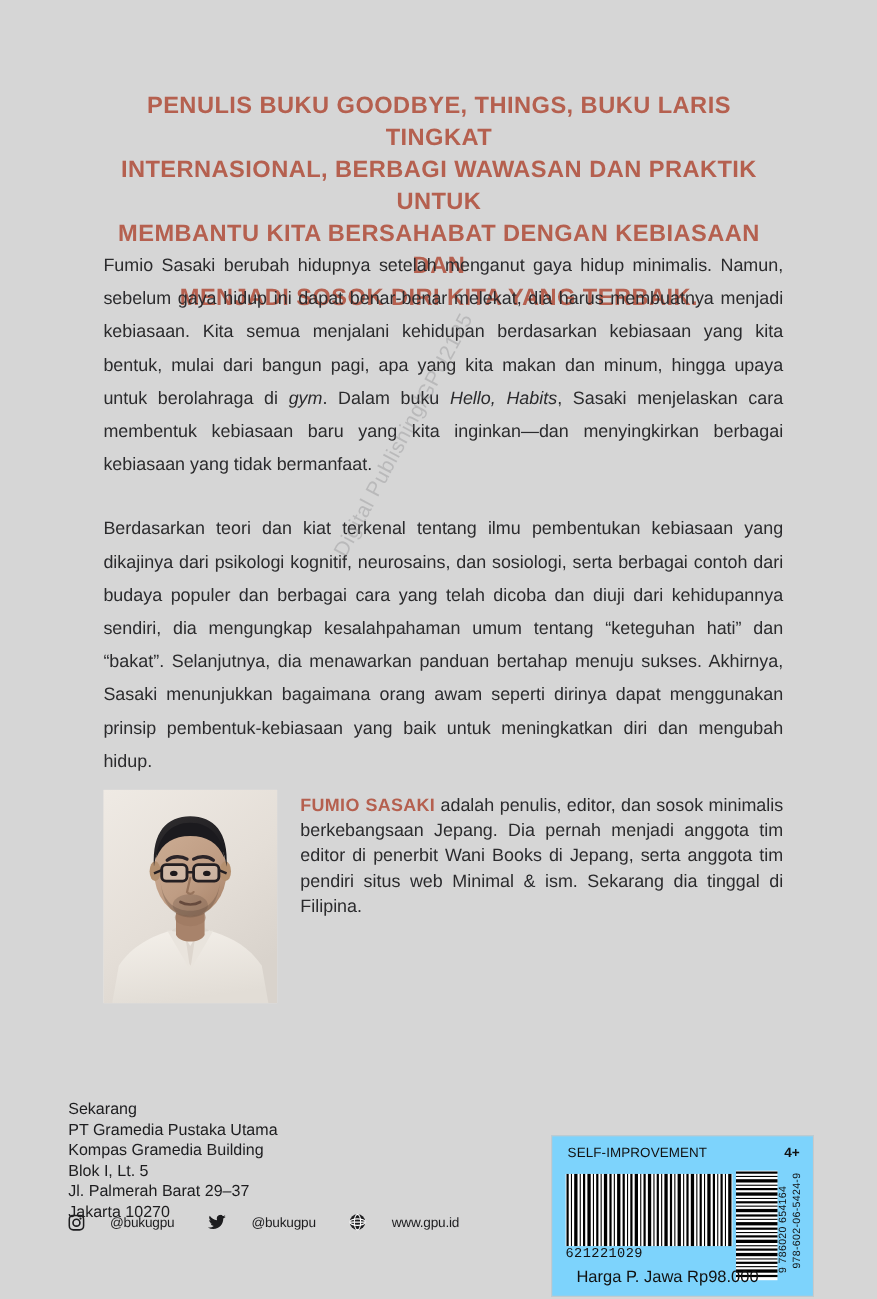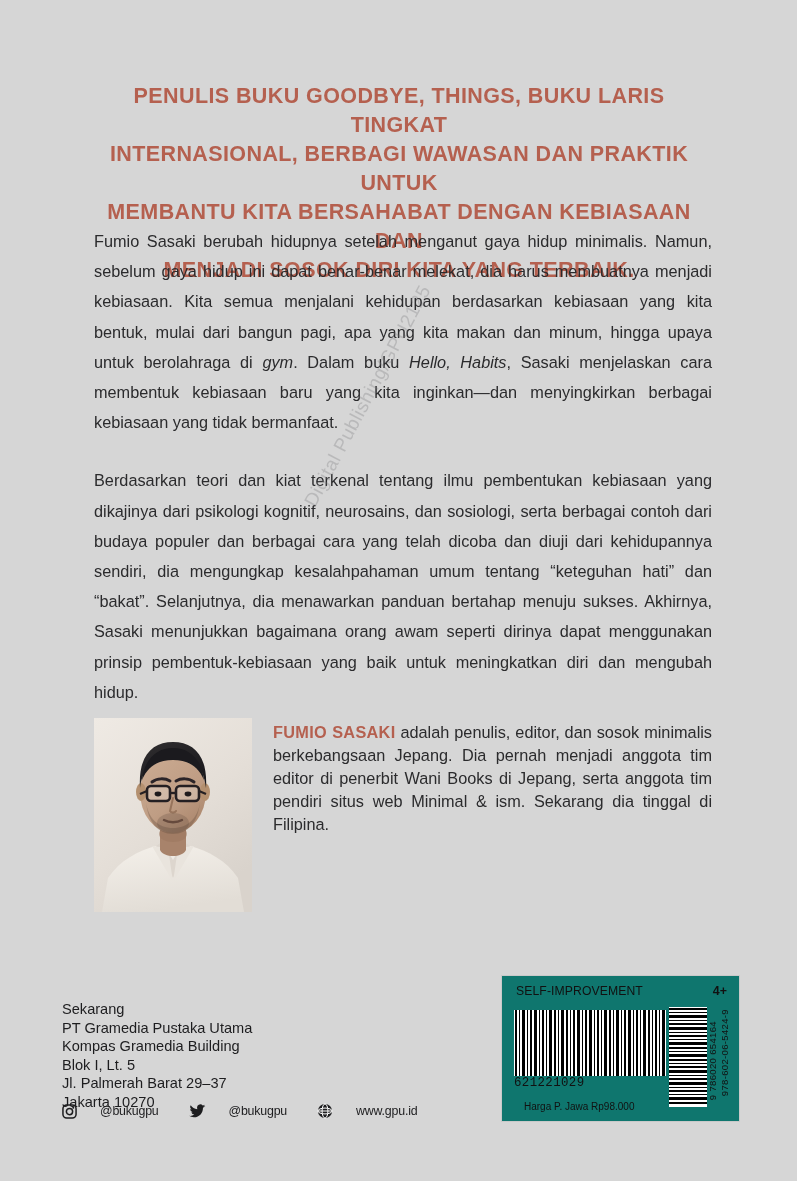--- a/index.html
+++ b/index.html
@@ -117,24 +117,24 @@
     font-size: 12.4px;
     color: #1d1d1f;
   }
   .social-row .handle { margin-right: 7px; letter-spacing: -0.2px; }
   .social-row svg { display: block; }
 
   
   .barcode-panel {
     position: absolute;
     left: 501px;
-    top: 975px;
+    top: 1032px;
     width: 239px;
     height: 147px;
-    background: #0f766e;
+    background: #7dd3fc;
     border: 1px solid #c9c9c9;
   }
   .bc-top {
     position: absolute;
     left: 14px; top: 8px; right: 12px;
     display: flex;
     justify-content: space-between;
     align-items: baseline;
   }
   .bc-category {
@@ -193,21 +193,21 @@
     white-space: nowrap;
   }
   .isbn-ean { left: 38px; top: 14px; }
   .isbn-dashed { left: 50px; top: 2px; }
 
   .bc-price {
     position: absolute;
     left: 22px;
     bottom: 9px;
     font-family: "Liberation Sans", sans-serif;
-    font-size: 10px;
+    font-size: 15px;
     color: #111;
     text-align: center;
   }
 
   
   .watermark {
     position: absolute;
     left: 300px;
     top: 500px;
     transform: rotate(-62deg);

